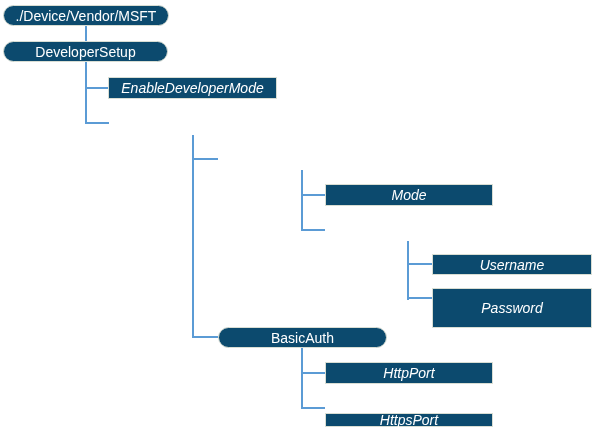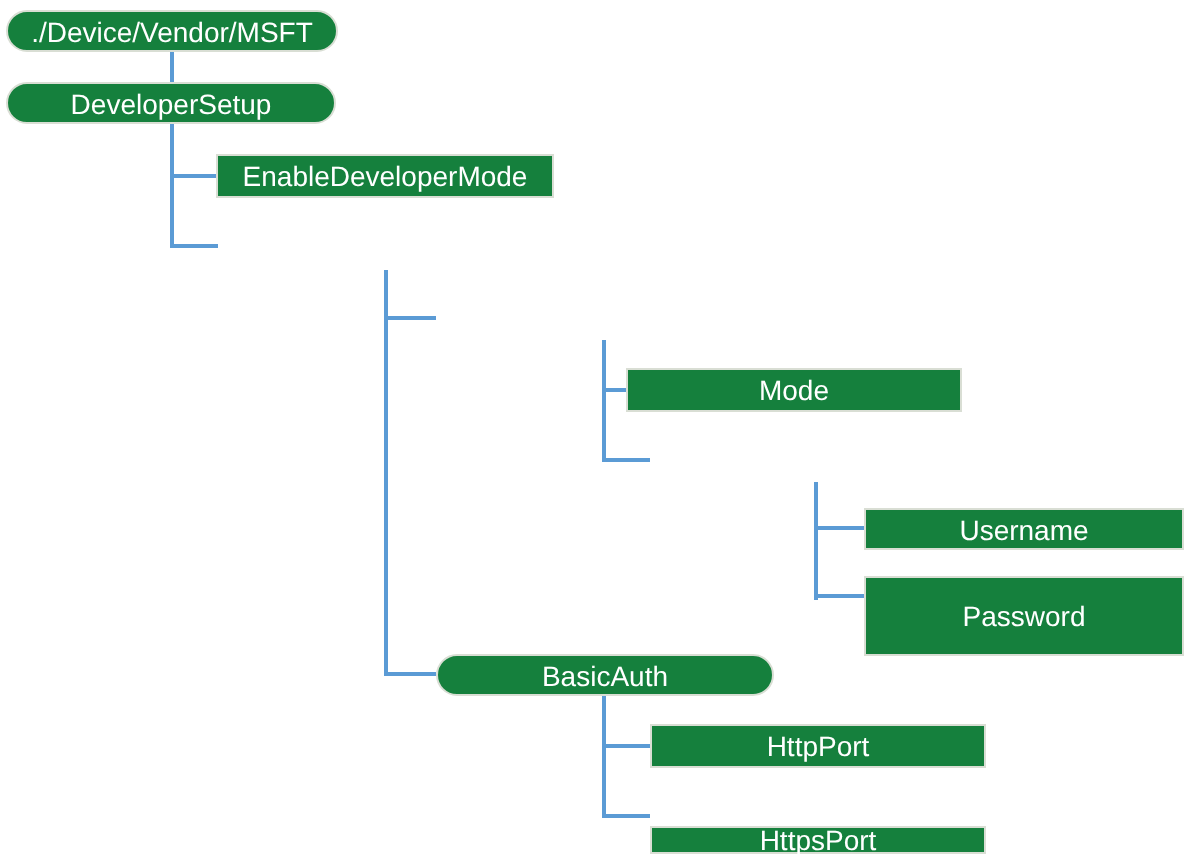--- a/index.html
+++ b/index.html
@@ -6,43 +6,43 @@
   .canvas{
     position:relative;
     width:601px;height:428px;
     background:#ffffff;
     font-family:"Liberation Sans", sans-serif;
     overflow:hidden;
   }
   .node{
     position:absolute;
     box-sizing:border-box;
-    background:#15803d;
+    background:#0c4a6e;
     border:1px solid #D9DED4;
     color:#FFFFFF;
     font-size:14px;
     display:flex;
     align-items:center;
     justify-content:center;
     white-space:nowrap;
     line-height:1;
   }
   .pill{border-radius:11px;}
-  .rect{border-radius:0;}
+  .rect{border-radius:0;font-style:italic;}
   .line{position:absolute;background:#5B9BD5;}
   .v{width:2px;}
   .h{height:2px;}
 
   
   #n-root        {left:3px;   top:5px;   width:166px; height:21px;}
   #n-devsetup    {left:3px;   top:41px;  width:165px; height:21px;}
   #n-enabledev   {left:108px; top:77px;  width:169px; height:22px;}
   #n-devportal   {left:109px; top:113px; width:168px; height:22px;}
   #n-auth        {left:218px; top:148px; width:169px; height:22px;}
-  #n-mode        {left:313px; top:184px; width:168px; height:22px;text-align:center;}
+  #n-mode        {left:325px; top:184px; width:168px; height:22px;text-align:center;}
   #n-basicauth   {left:325px; top:219px; width:165px; height:22px;}
   #n-username    {left:432px; top:254px; width:160px; height:21px;}
   #n-password    {left:432px; top:288px; width:160px; height:40px;}
   #n-connection  {left:218px; top:327px; width:169px; height:21px;}
   #n-httpport    {left:325px; top:362px; width:168px; height:22px;}
   #n-httpsport   {left:325px; top:397px; width:168px; height:14px;margin-top:16px;}
 
   
   #c-a  {left:85px;  top:25px;  height:16px;}
   #c-b  {left:85px;  top:62px;  height:62px;}

